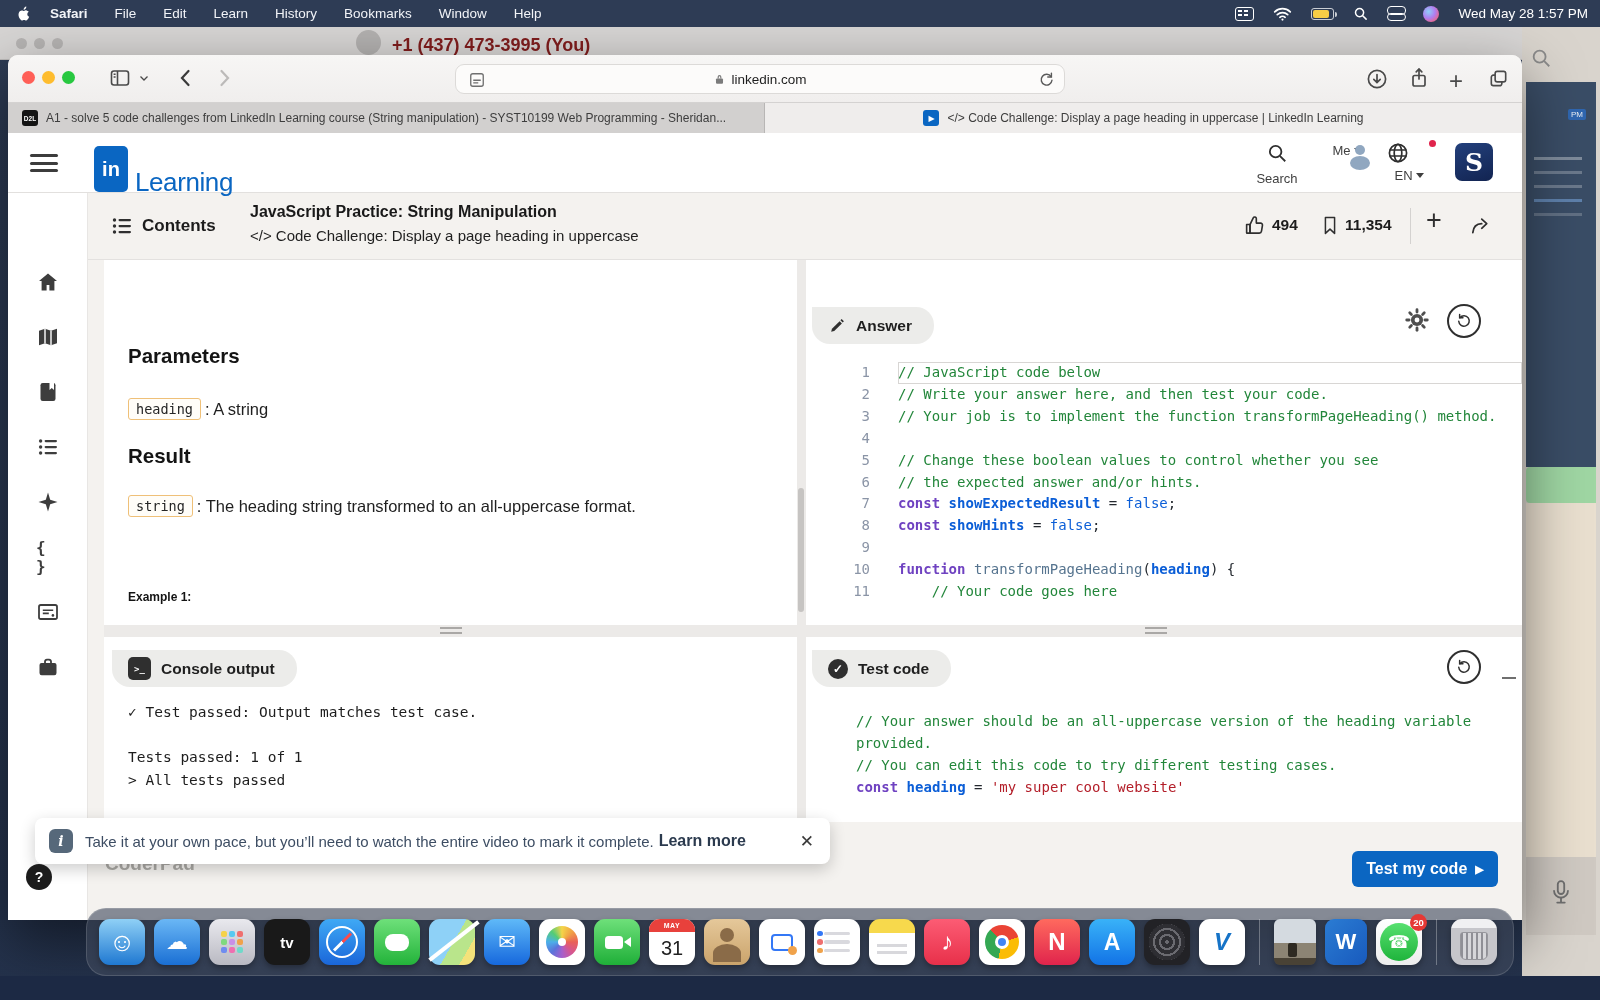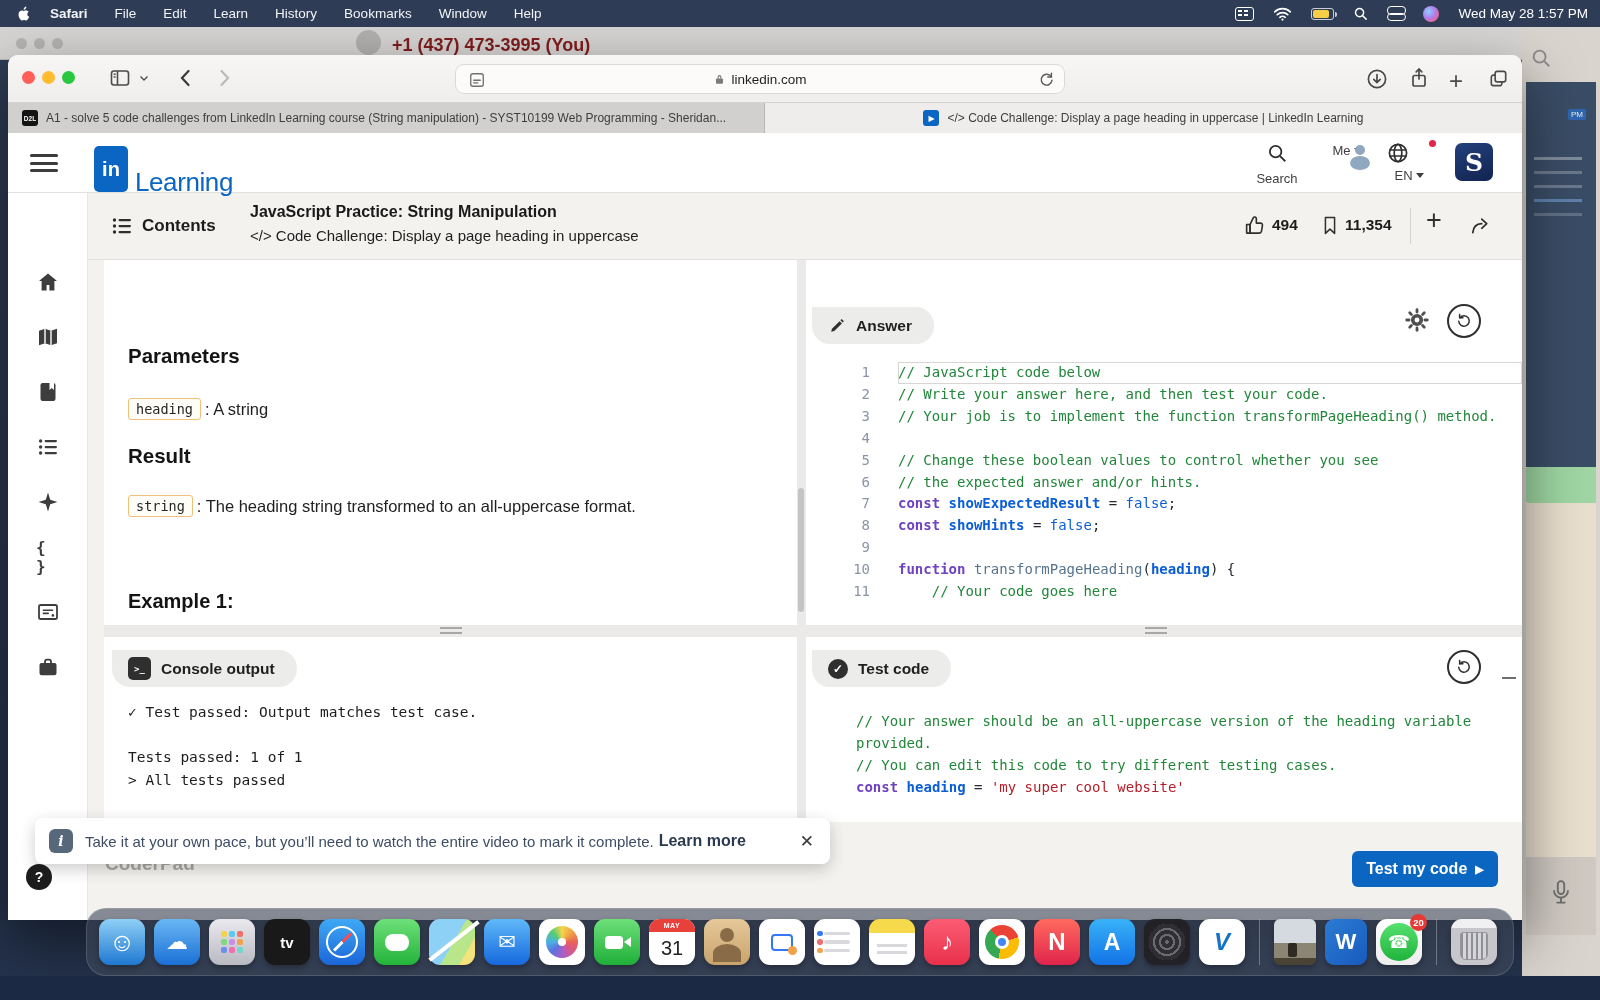--- a/index.html
+++ b/index.html
@@ -109,21 +109,21 @@
   #h-div { left:96px; top:492px; width:1418px; height:12px; background:#eceae8; }
   .grip { width:22px; height:7px; border-top:2px solid #aaa8a6; border-bottom:2px solid #aaa8a6; }
   #grip-left { left:432px; top:494px; } #grip-right { left:1137px; top:494px; }
   #doc-scroll { left:790px; top:355px; width:6px; height:124px; border-radius:3px; background:#c6c4c2; z-index:2; }
 
   
   #doc-clipped { left:24px; top:-9px; font-size:16.5px; color:#3a3a3a; }
   .doc-h { left:24px; font-size:20.5px; font-weight:700; color:#141414; }
   .doc-row { left:24px; font-size:16.5px; color:#1f1f1f; display:flex; align-items:center; gap:2px; }
   .chip { font-family:"DejaVu Sans Mono",monospace; font-size:13.5px; color:#262626; border:1px solid #efc078; background:#fffdf8; border-radius:3px; padding:2px 7px; margin-right:2px; }
-  #doc-example { left:24px; top:330px; font-size:20px; font-weight:700; color:#141414; }
+  #doc-example { left:24px; top:330px; font-size:12px; font-weight:700; color:#141414; }
 
   
   .pill { position:absolute; height:37px; background:#ececea; border-radius:0 18px 18px 18px; display:flex; align-items:center; gap:10px; padding:0 22px 0 16px; font-size:15.5px; font-weight:700; color:#1f1f1f; }
   .sq-ic { width:23px; height:23px; border-radius:5px; background:#2f2f2f; color:#fff; display:flex; align-items:center; justify-content:center; font-family:"DejaVu Sans Mono",monospace; font-size:9px; font-weight:700; }
   .circ-ic { width:20px; height:20px; border-radius:50%; background:#2f2f2f; color:#fff; display:flex; align-items:center; justify-content:center; font-size:12px; }
   .reset-btn { position:absolute; width:34px; height:34px; border-radius:50%; border:2px solid #2f2f2f; background:#fff; display:flex; align-items:center; justify-content:center; }
 
   
   .code-area { position:absolute; left:0; right:0; bottom:0; overflow:hidden; font-family:"DejaVu Sans Mono",monospace; font-size:14px; line-height:21.9px; }
   .crow { display:flex; }

